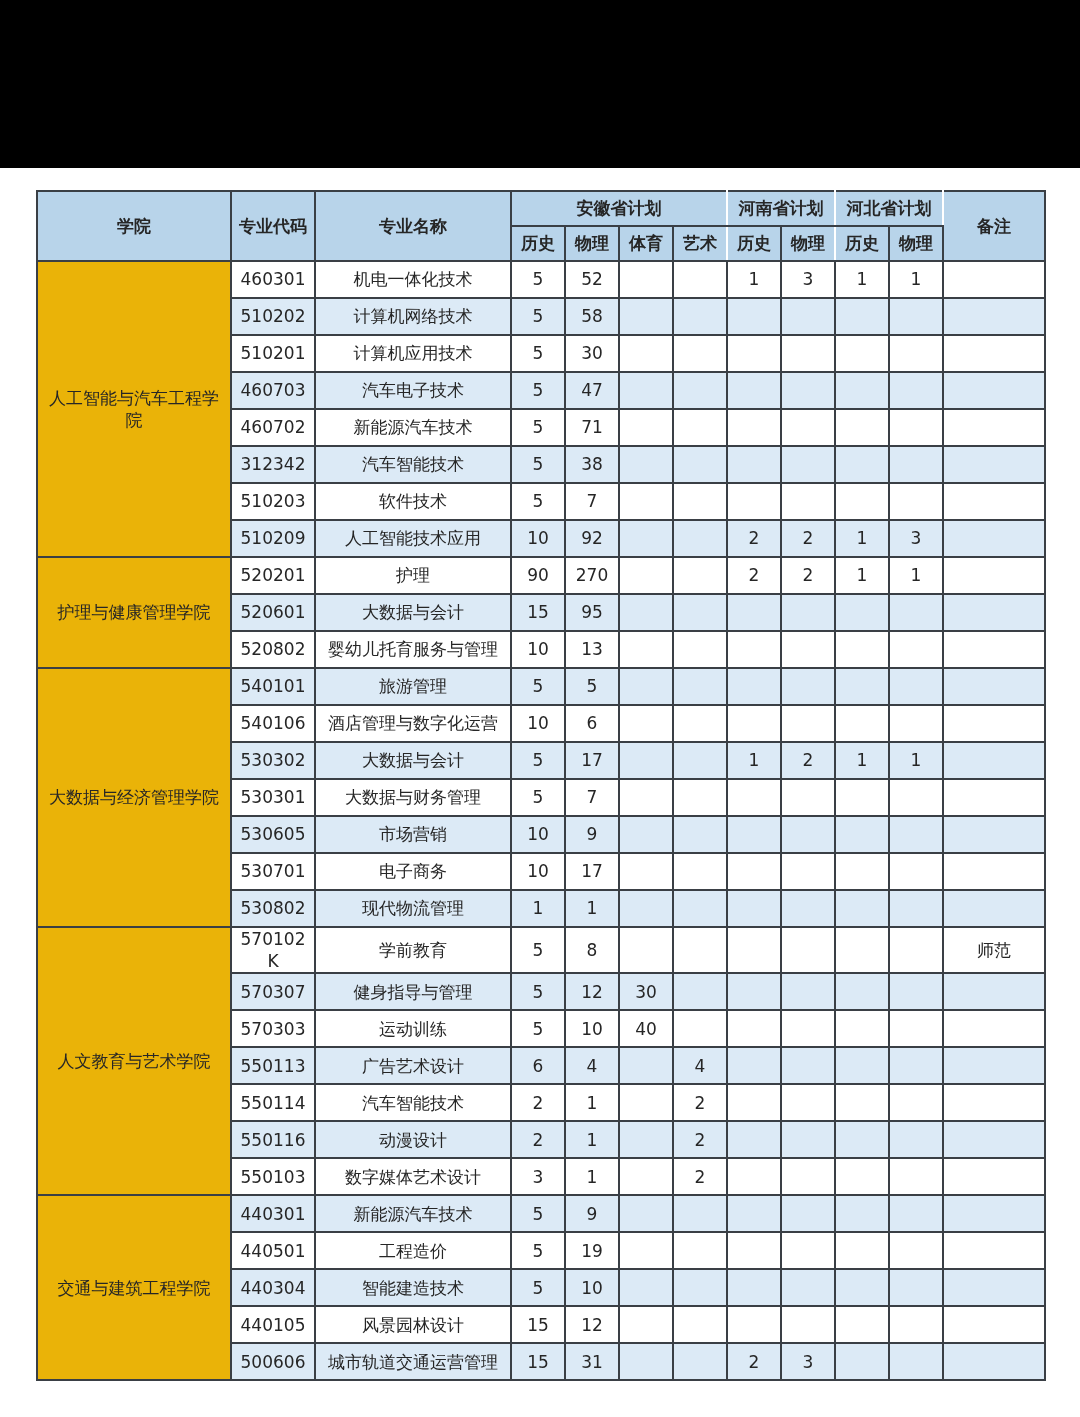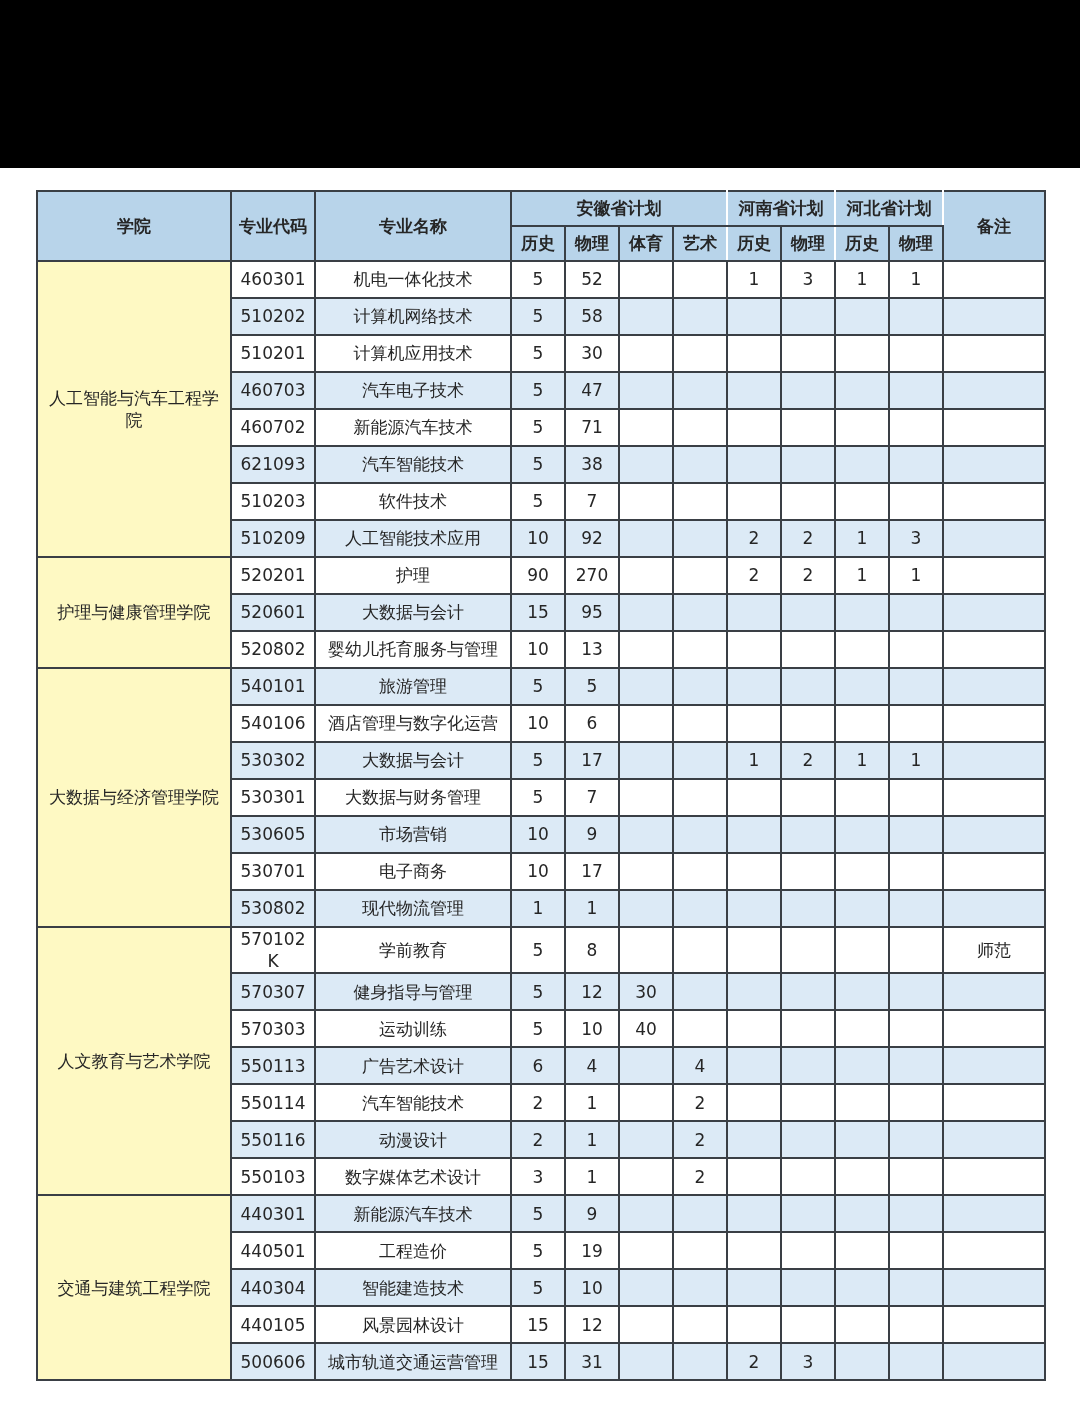--- a/index.html
+++ b/index.html
@@ -15,21 +15,21 @@
   }
   th,td{
     border:2px solid #3a3f45;
     text-align:center;vertical-align:middle;
     font-size:17px;padding:0 4px;box-sizing:border-box;
     overflow:hidden;word-break:break-all;line-height:1.3;
   }
   thead th{background:#b8d4ea;font-weight:bold;height:35px;}
   thead th.wr{border-right-color:#ffffff;}
   tbody td{height:37px;background:#ffffff;}
-  tbody td.college{background:#fef9c3;}
+  tbody td.college{background:#eab308;}
   tr.stripe td.c{background:#dceaf6;}
 </style>
 </head>
 <body>
 
 <div class="top-bar"></div>
 
 <table class="plan">
   <colgroup>
     <col style="width:194px">
@@ -127,21 +127,21 @@
         <td class="c val">71</td>
         <td class="c val"></td>
         <td class="c val"></td>
         <td class="c val"></td>
         <td class="c val"></td>
         <td class="c val"></td>
         <td class="c val"></td>
         <td class="c remark"></td>
       </tr>
       <tr class="stripe">
-        <td class="c code">621093</td>
+        <td class="c code">312342</td>
         <td class="c name">汽车智能技术</td>
         <td class="c val">5</td>
         <td class="c val">38</td>
         <td class="c val"></td>
         <td class="c val"></td>
         <td class="c val"></td>
         <td class="c val"></td>
         <td class="c val"></td>
         <td class="c val"></td>
         <td class="c remark"></td>

